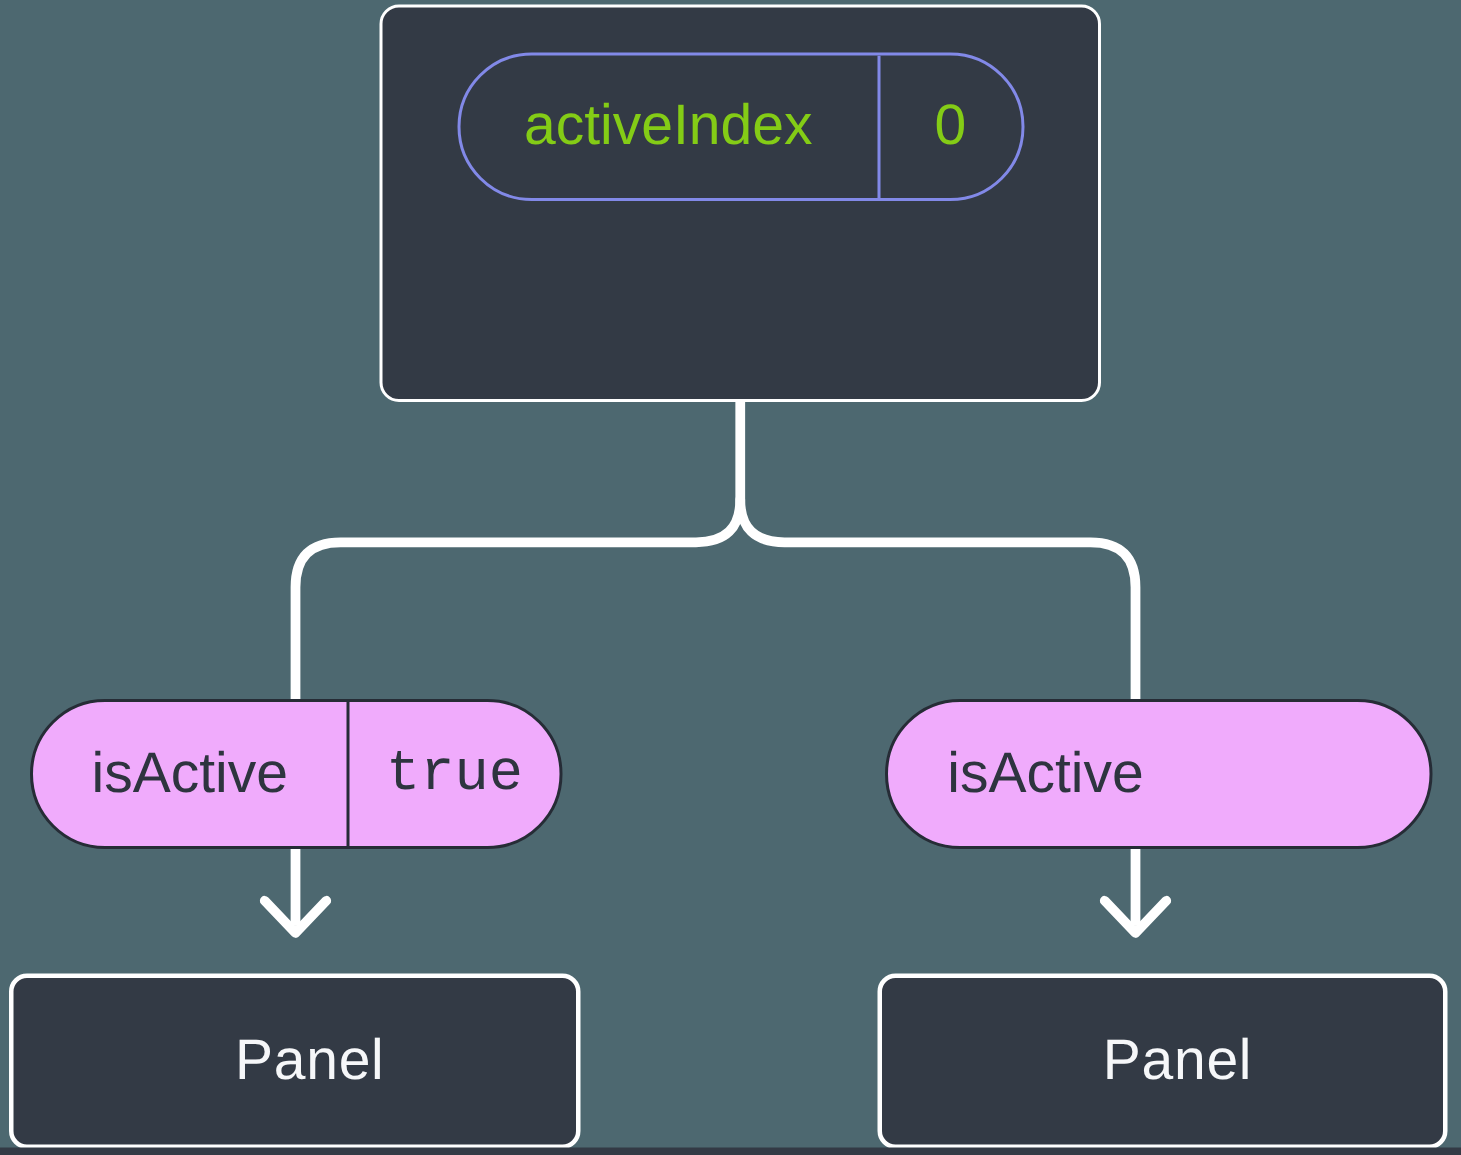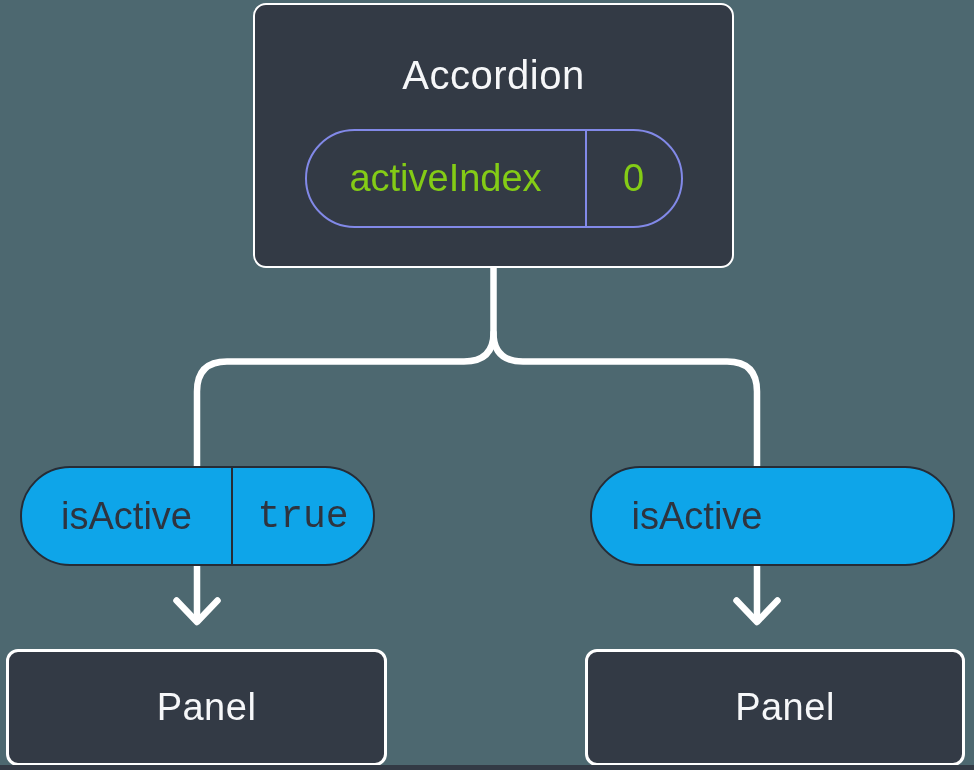--- a/index.html
+++ b/index.html
@@ -47,21 +47,21 @@
     flex:0 0 278px;
     display:flex;align-items:center;justify-content:center;
   }
   .state-pill .pill-value{
     flex:1 1 auto;
     border-left:2px solid #8289e8;
     display:flex;align-items:center;justify-content:center;
   }
   .prop-pill{
     position:absolute;
-    background:#0ea5e9;
+    background:#f0abfc;
     border:2.5px solid #262c36;
     border-radius:50px;
     box-sizing:border-box;
     display:flex;align-items:stretch;
     color:#2e343f;
     font-size:38px;
     z-index:2;
     overflow:hidden;
   }
   .prop-pill .pill-name{
@@ -103,21 +103,20 @@
   <svg class="connector-svg" width="974" height="770" viewBox="0 0 974 770">
     <g stroke="#ffffff" stroke-width="6.5" fill="none" stroke-linecap="round" stroke-linejoin="round">
       <path d="M493.5 265 V333 Q493.5 361.5 464 361.5 H227 Q197 361.5 197 391.5 V614"></path>
       <path d="M176.5 600.5 L197 622 L217.5 600.5"></path>
       <path d="M493.5 333 Q493.5 361.5 523 361.5 H727 Q757 361.5 757 391.5 V614"></path>
       <path d="M736.5 600.5 L757 622 L777.5 600.5"></path>
     </g>
   </svg>
 
   <div class="node root-node">
-    <div class="root-title">Accordion</div>
     <div class="state-pill">
       <div class="pill-name">activeIndex</div>
       <div class="pill-value">0</div>
     </div>
   </div>
 
   <div class="prop-pill prop-pill-left">
     <div class="pill-name">isActive</div>
     <div class="pill-value">true</div>
   </div>

